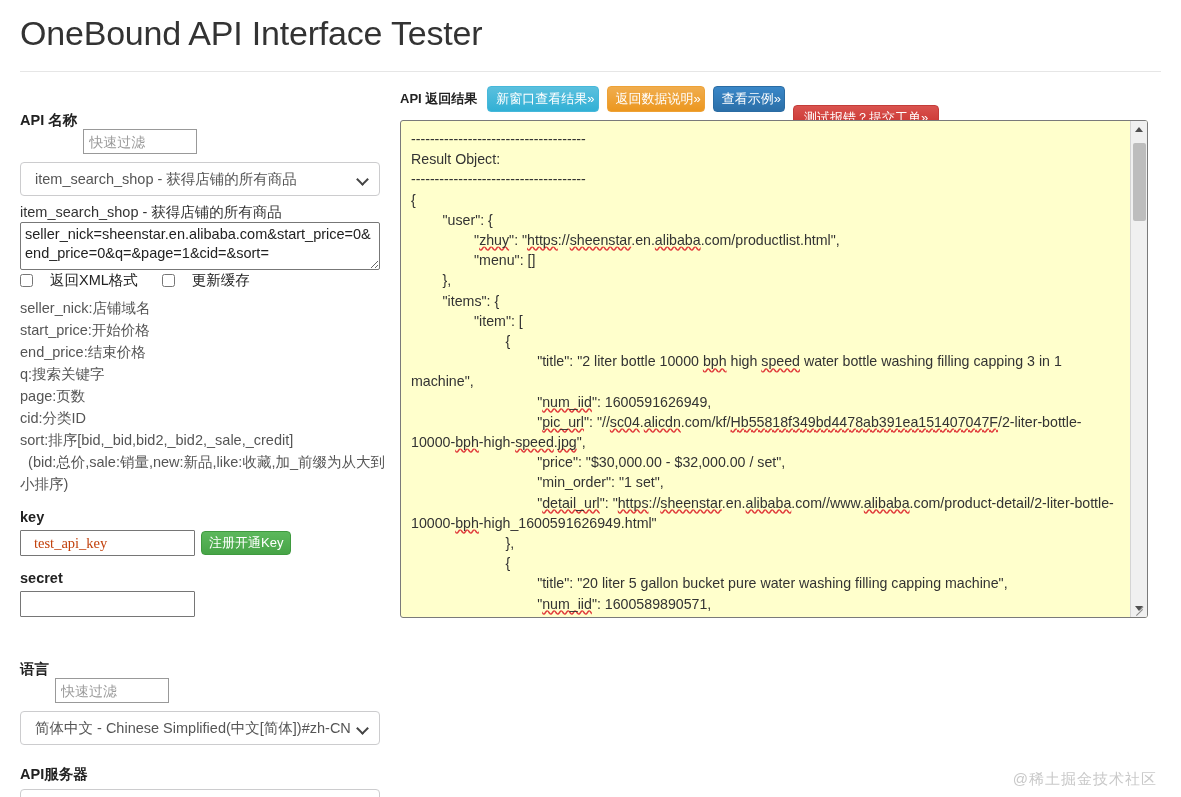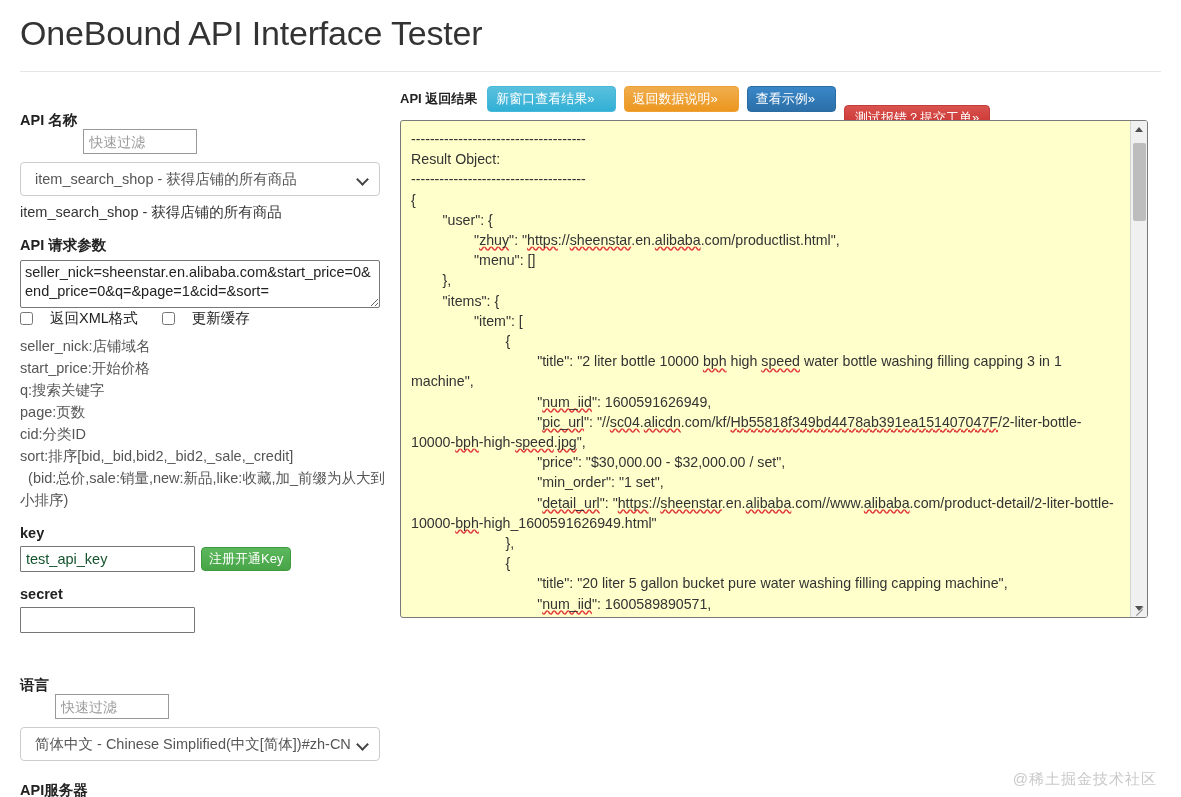--- a/index.html
+++ b/index.html
@@ -140,24 +140,24 @@
     width: 365px;
   }
   .param-docs div { white-space: pre-wrap; }
 
   .key-row { display: flex; align-items: center; gap: 6px; }
   input.text-field {
     width: 175px;
     height: 26px;
     border: 1px solid #767676;
     border-radius: 1px;
-    padding: 2px 5px;
-    font-size: 14.5px;
-    color: #14532d;
-    font-family: Liberation Sans, sans-serif;
+    padding: 2px 13px;
+    font-size: 14.5px;
+    color: #c2410c;
+    font-family: Liberation Serif, serif;
     outline: none;
     background: #fff;
   }
   .btn-green {
     background: linear-gradient(#5cb85c, #47a447);
     border: 1px solid #3f9a3f;
     border-radius: 4px;
     color: #ffffff;
     font-size: 13px;
     padding: 4px 7px 5px 7px;
@@ -193,21 +193,21 @@
     font-weight: bold;
     color: #222;
     margin-right: 2px;
     white-space: nowrap;
   }
   .pill {
     border-radius: 4px;
     color: #fff;
     font-size: 13px;
     line-height: 1;
-    padding: 5px 20px 6px 8px;
+    padding: 5px 3px 6px 8px;
     cursor: pointer;
     white-space: nowrap;
     font-family: "Liberation Sans", sans-serif;
   }
   .pill-info   { background: linear-gradient(#5bc0de,#31b0d5); border: 1px solid #46b8da; }
   .pill-warn   { background: linear-gradient(#f0ad4e,#ec971f); border: 1px solid #eea236; }
   .pill-primary{ background: linear-gradient(#3a87c8,#2b6fa8); border: 1px solid #2b6ca3; }
   .pill-danger { background: linear-gradient(#d9534f,#c9302c); border: 1px solid #c43c39; padding: 5px 10px 4px 10px; margin-top: 36px; }
 
   .result-box {
@@ -308,33 +308,33 @@
 
       <div class="select-wrap">
         <select class="styled">
           <option>item_search_shop - 获得店铺的所有商品</option>
         </select>
         <span class="chev"></span>
       </div>
 
       <p class="helper-line">item_search_shop - 获得店铺的所有商品</p>
 
-      <label class="block-label">API 请求参数</label>
       <textarea class="params" style="">seller_nick=sheenstar.en.alibaba.com&amp;start_price=0&amp;end_price=0&amp;q=&amp;page=1&amp;cid=&amp;sort=</textarea>
 
       <div class="checkbox-row">
         <input type="checkbox" style="">
         <span class="cb-label">返回XML格式</span>
         <input type="checkbox" style="">
         <span class="cb-label">更新缓存</span>
       </div>
 
       <div class="param-docs">
         <div>seller_nick:店铺域名</div>
         <div>start_price:开始价格</div>
+        <div>end_price:结束价格</div>
         <div>q:搜索关键字</div>
         <div>page:页数</div>
         <div>cid:分类ID</div>
         <div>sort:排序[bid,_bid,bid2,_bid2,_sale,_credit]</div>
         <div>  (bid:总价,sale:销量,new:新品,like:收藏,加_前缀为从大到小排序)</div>
       </div>
 
       <label class="block-label">key</label>
       <div class="key-row">
         <input class="text-field" type="text" value="test_api_key" style="">

